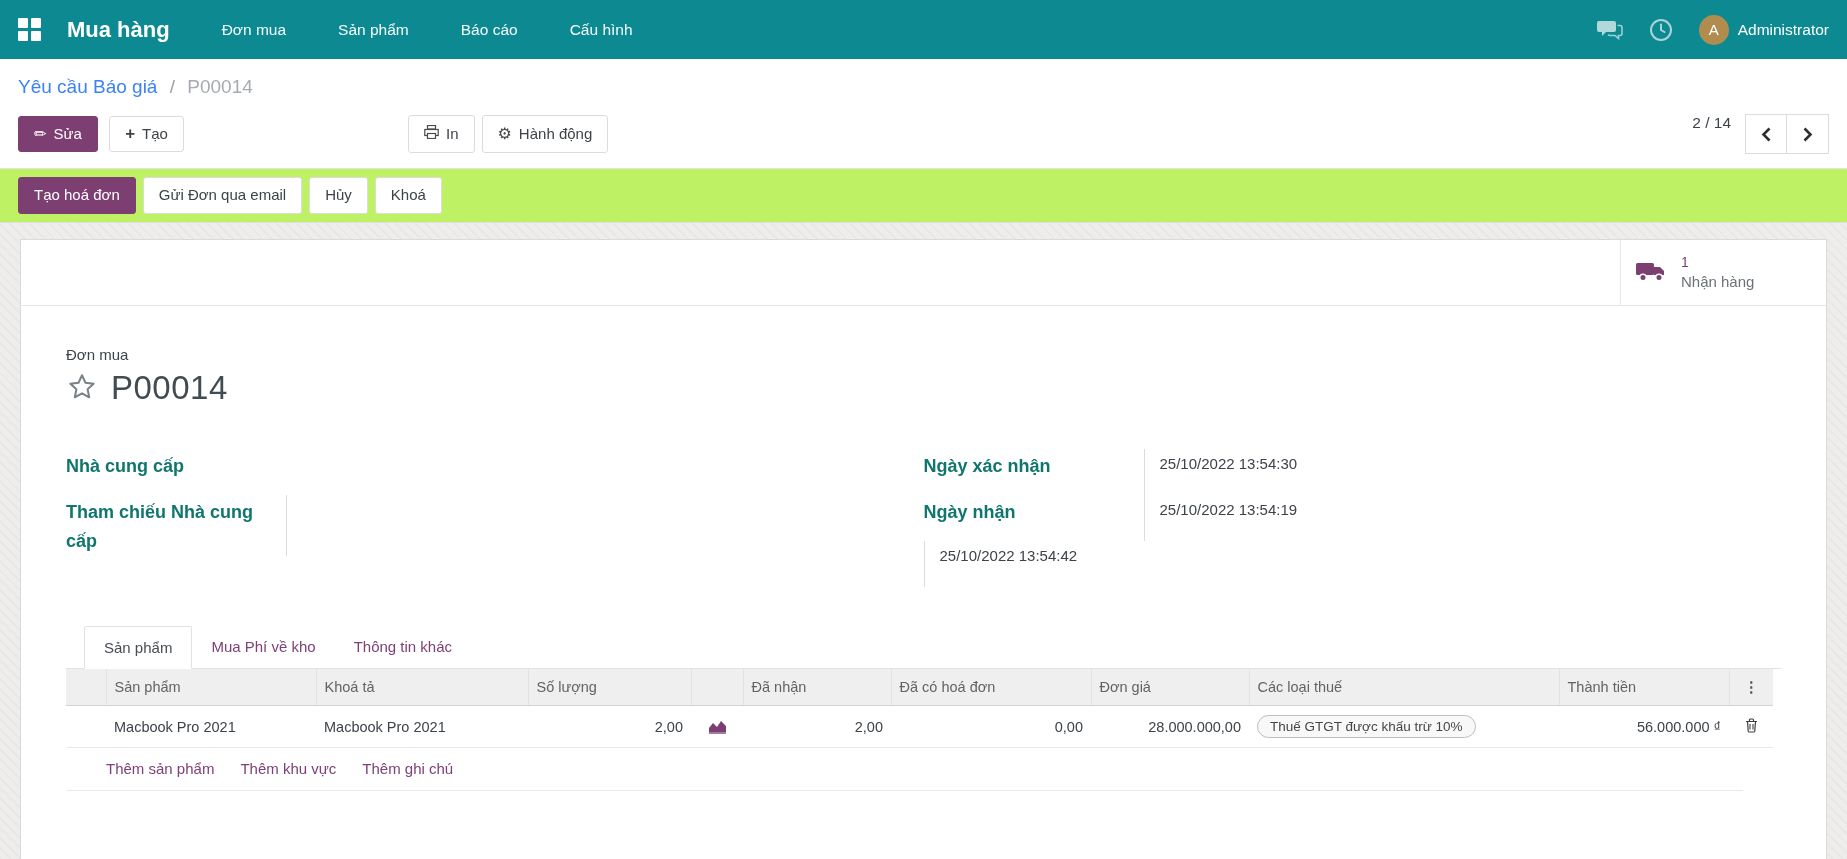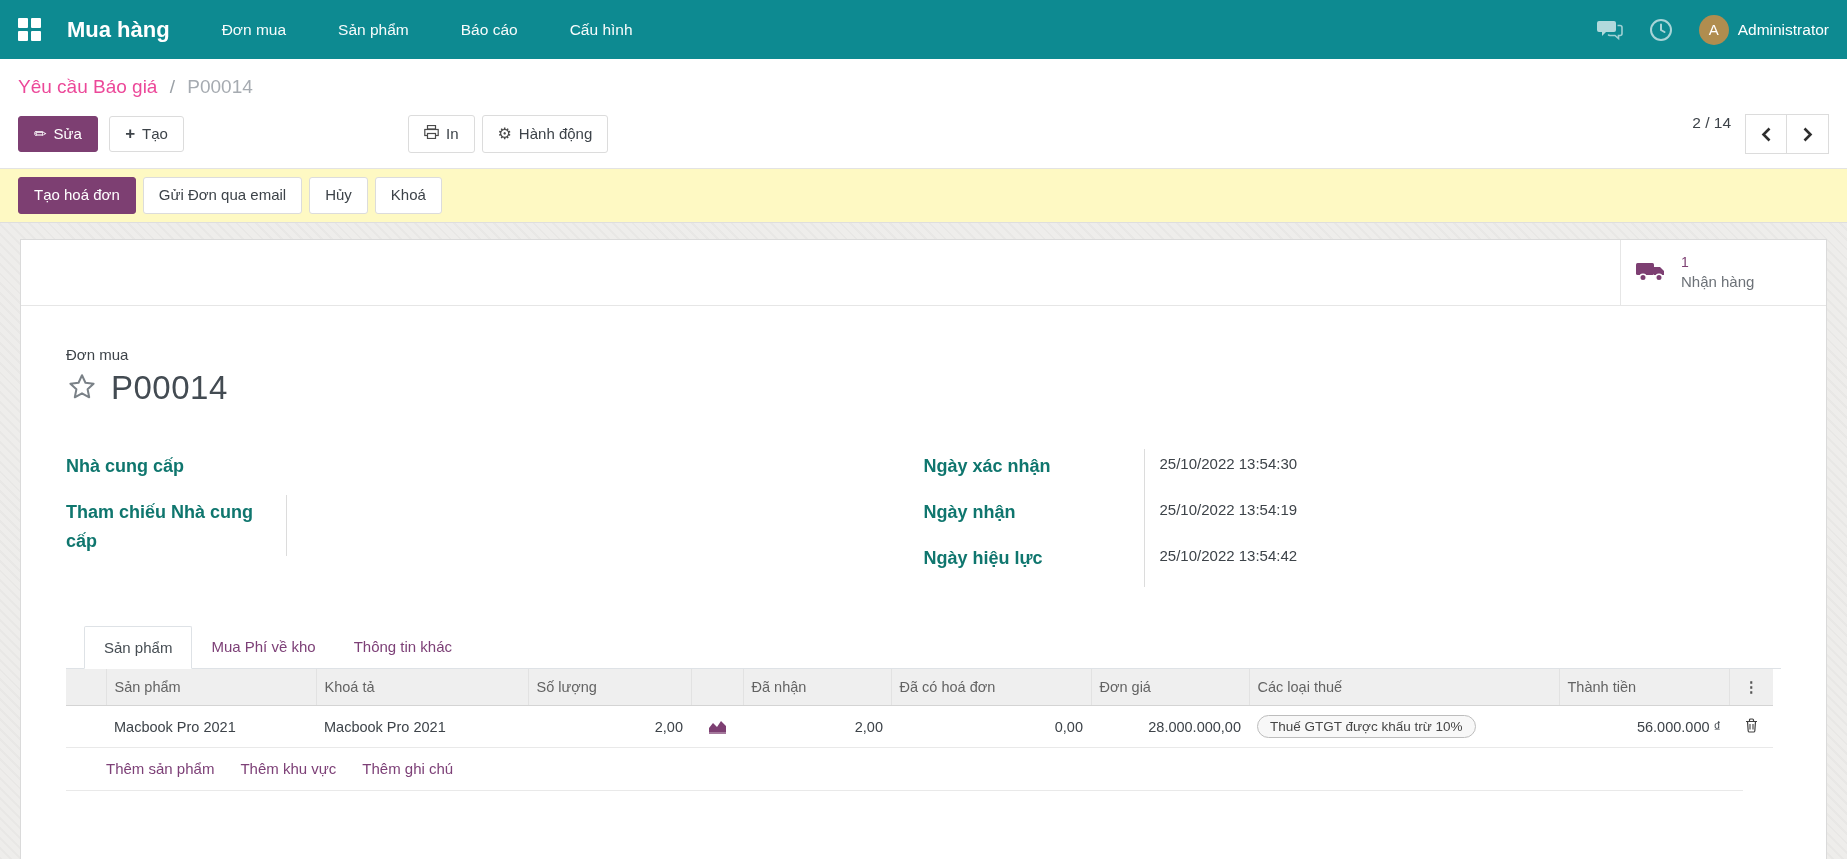--- a/index.html
+++ b/index.html
@@ -26,21 +26,21 @@
   .nav-icon { opacity:.8; cursor:pointer; display:flex; }
   .avatar {
     width:30px; height:30px; border-radius:50%; background:#b08d4f; color:#fff;
     display:flex; align-items:center; justify-content:center; font-size:15px; margin-right:9px;
   }
   .user-wrap { display:flex; align-items:center; cursor:pointer; font-size:15.5px; }
 
   
   .control-panel { background:#fff; padding:0 18px; border-bottom:1px solid #e3e3e3; }
   .breadcrumb-row { padding:17px 0 6px 0; font-size:19px; }
-  .bc-parent { color:#ec4899; cursor:pointer; }
+  .bc-parent { color:#3b82f6; cursor:pointer; }
   .bc-sep { color:#9aa0a6; margin:0 7px; }
   .bc-current { color:#a6abb1; }
   .actions-row { display:flex; align-items:center; padding:10px 0 14px 0; }
   .btn {
     display:inline-flex; align-items:center; gap:7px; font-size:15px;
     padding:9px 15px; border:1px solid #dcdcdc; background:#fff; color:#3d4349;
     border-radius:3px; cursor:pointer; font-family:inherit; line-height:1.1;
   }
   .btn-primary { background:#7d3f72; border-color:#7d3f72; color:#fff; }
   .btn + .btn { margin-left:7px; }
@@ -52,21 +52,21 @@
   .pager-btn {
     width:42px; height:40px; background:#fff; border:1px solid #dcdcdc;
     display:flex; align-items:center; justify-content:center; cursor:pointer;
   }
   .pager-btn + .pager-btn { border-left:none; }
   .plus-glyph { font-size:17px; font-weight:700; line-height:0.8; }
   .gear-glyph { font-size:16px; line-height:0.8; color:#4a4a4a; }
 
   
   .statusbar {
-    background:#fef9c3; border-bottom:1px solid #dedede;
+    background:#bef264; border-bottom:1px solid #dedede;
     display:flex; align-items:stretch; justify-content:flex-start; padding:8px 0 8px 18px; height:54px;
   }
   .status-btns { display:flex; align-items:center; }
   .steps { display:flex; align-items:stretch; background:#f7f7f8; }
   .step { display:flex; align-items:center; padding:0 20px; font-size:14.5px; color:#aab0b6; cursor:pointer; white-space:nowrap; }
   .step.active { background:#fff; color:#803070; font-weight:700; clip-path:polygon(14px 0, 100% 0, 100% 100%, 14px 100%, 0 50%); padding-left:30px; margin-left:-14px; }
   .step-sep { display:flex; align-items:center; }
 
   
   .sheet-wrap { padding:16px 20px 0 20px; height:calc(859px - 59px - 110px - 55px); }
@@ -265,21 +265,20 @@
         <div class="field-col right">
           <div class="field-row">
             <div class="f-label">Ngày xác nhận</div>
             <div class="f-value">25/10/2022 13:54:30</div>
           </div>
           <div class="field-row">
             <div class="f-label">Ngày nhận</div>
             <div class="f-value">25/10/2022 13:54:19</div>
           </div>
           <div class="field-row">
-            <div class="f-label">Ngày hiệu lực</div>
             <div class="f-value">25/10/2022 13:54:42</div>
           </div>
         </div>
       </div>
 
       <div class="tabs">
         <div class="tab active">Sản phẩm</div>
         <div class="tab">Mua Phí về kho</div>
         <div class="tab">Thông tin khác</div>
       </div>

